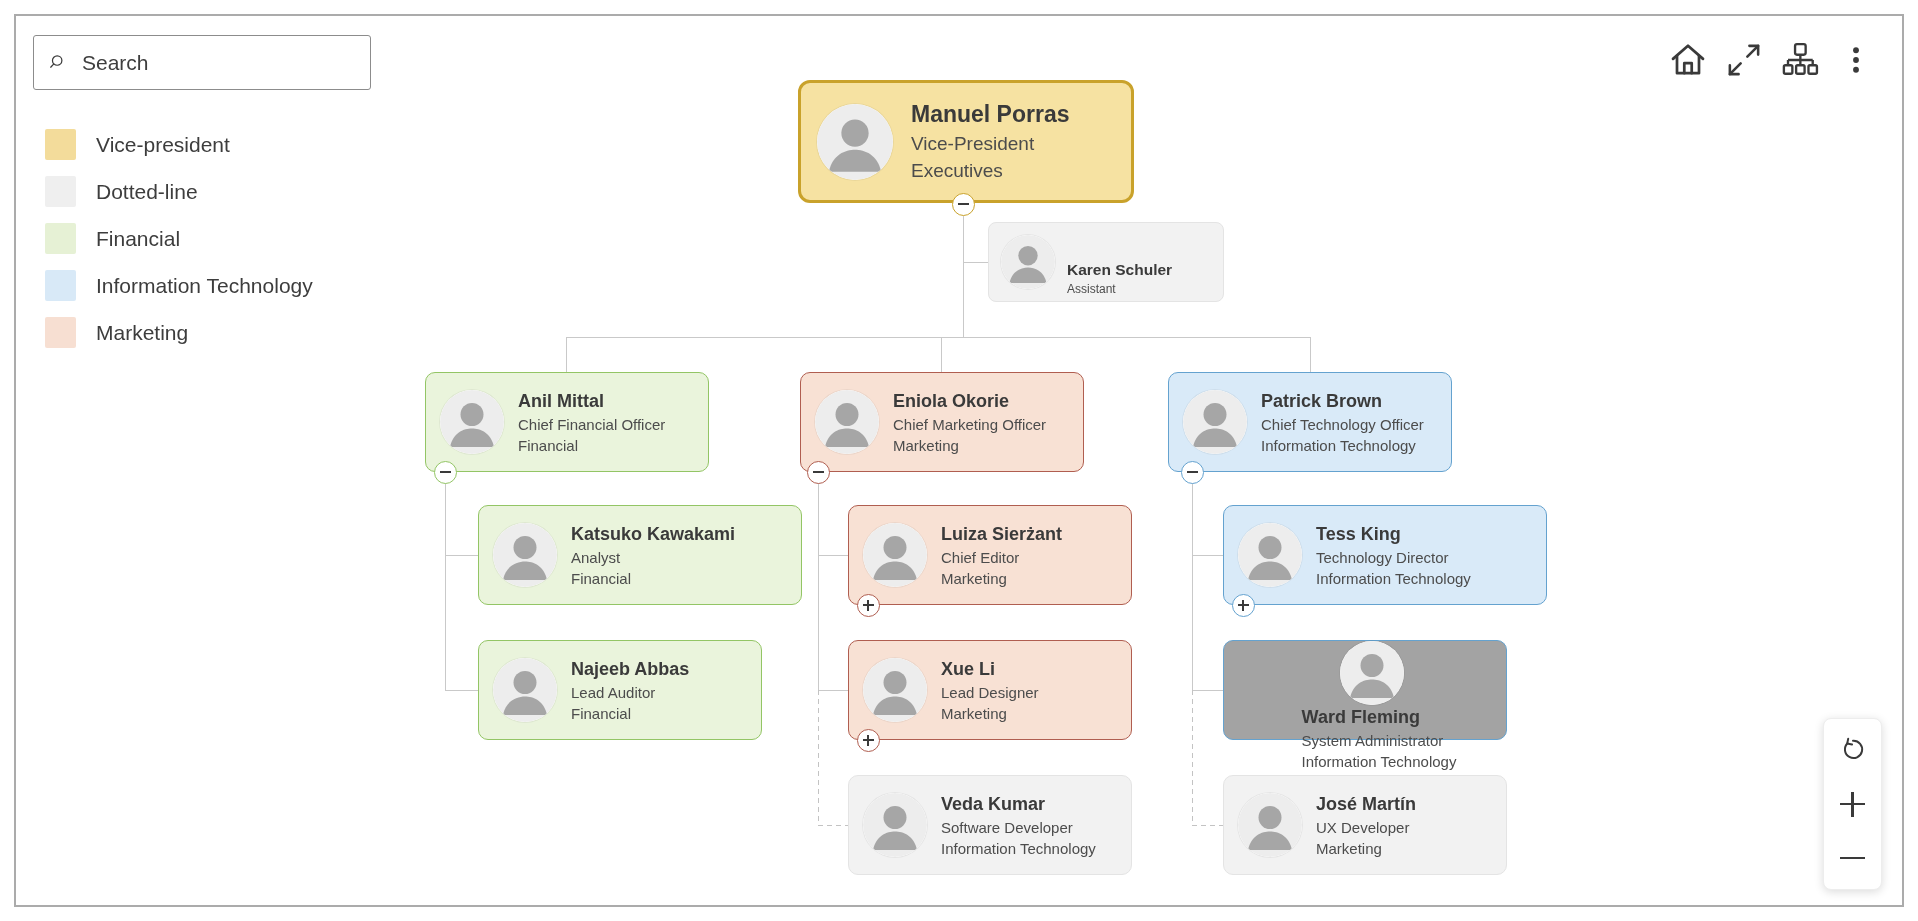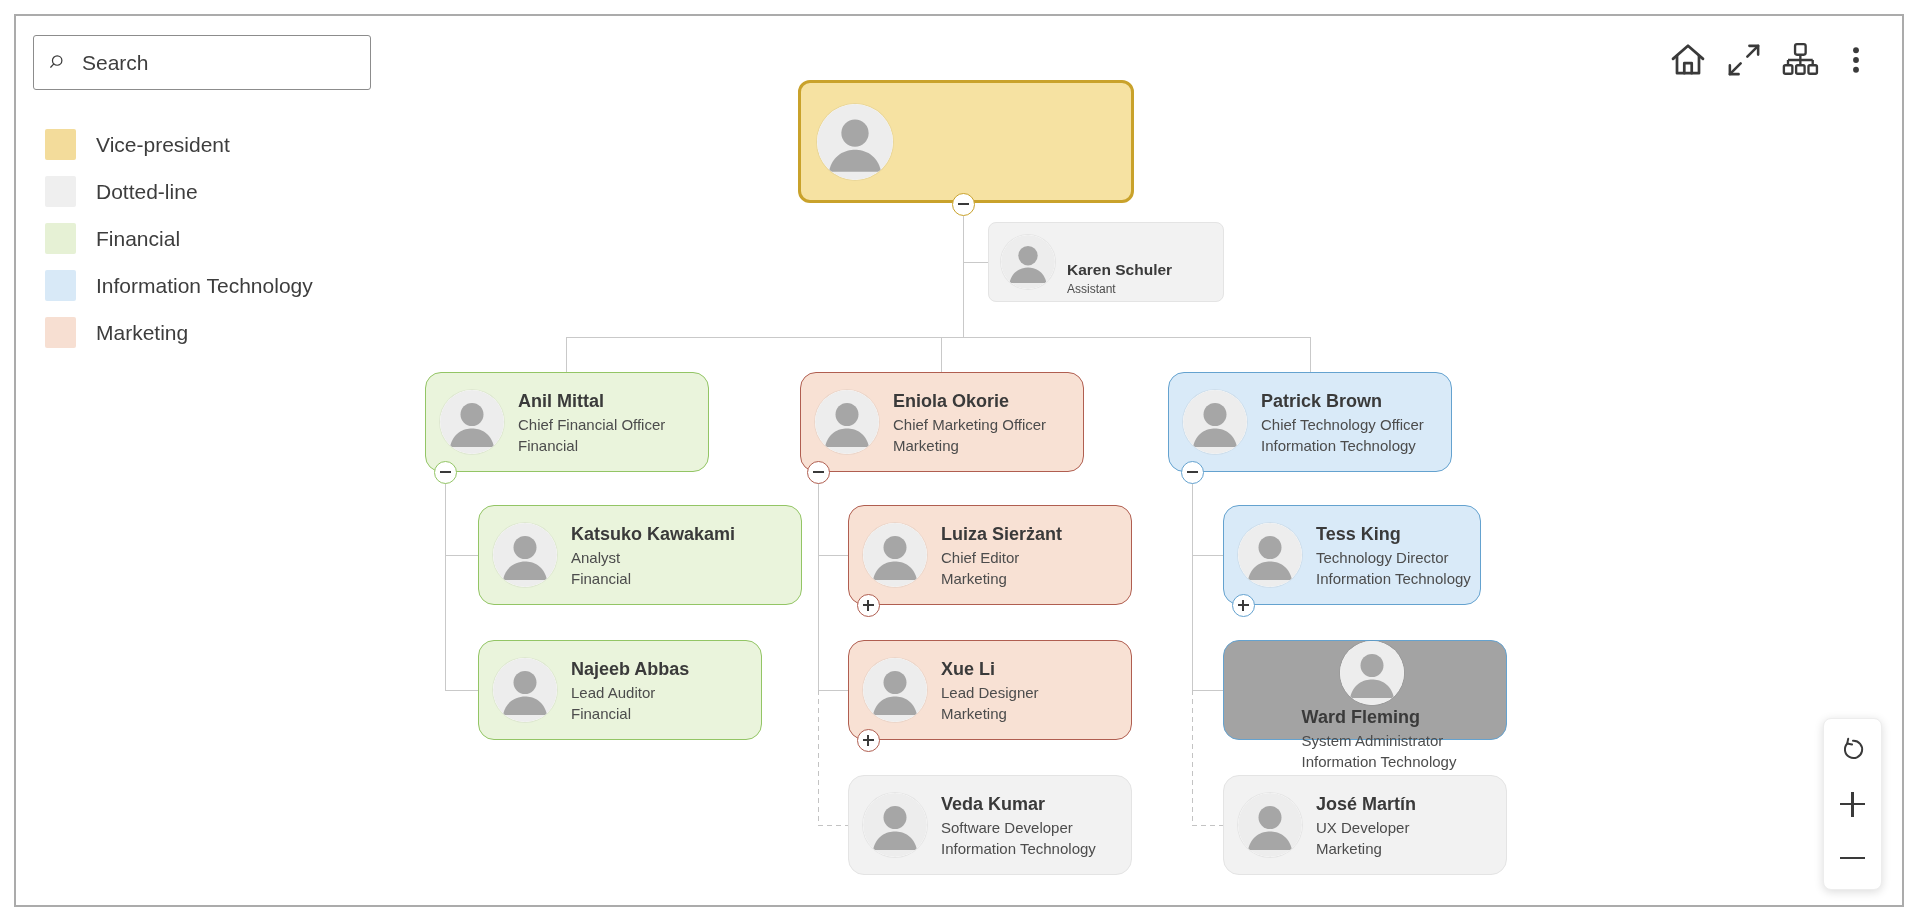--- a/index.html
+++ b/index.html
@@ -24,21 +24,21 @@
   .icon-btn svg{display:block;}
 
   
   .line{position:absolute;z-index:1;}
   .line.v{width:1px;background:#C9C9C9;}
   .line.h{height:1px;background:#C9C9C9;}
   .line.v.dashed{background:repeating-linear-gradient(to bottom,#C3C3C3 0 5px,transparent 5px 9px);}
   .line.h.dashed{background:repeating-linear-gradient(to right,#C3C3C3 0 5px,transparent 5px 9px);}
 
   
-  .node{position:absolute;box-sizing:border-box;border-radius:16px;border:1px solid #ccc;display:flex;align-items:center;padding-left:14px;z-index:2;cursor:pointer;}
+  .node{position:absolute;box-sizing:border-box;border-radius:10px;border:1px solid #ccc;display:flex;align-items:center;padding-left:14px;z-index:2;cursor:pointer;}
   .node .avatar{width:64px;height:64px;border-radius:50%;overflow:hidden;flex:none;background:#fff;box-shadow:0 0 0 1px rgba(0,0,0,0.05);}
   .node .avatar svg{display:block;width:100%;height:100%;}
   .node .txt{margin-left:14px;min-width:0;}
   .node .nm{font-weight:bold;font-size:18px;color:#3A3A3A;line-height:25px;white-space:nowrap;}
   .node .ln{font-size:15px;color:#4C4C4C;line-height:21px;white-space:nowrap;}
   .node.root{border-width:3px;border-radius:12px;padding-left:16px;}
   .node.root .avatar{width:76px;height:76px;}
   .node.root .txt{margin-left:18px;}
   .node.root .nm{font-size:23px;line-height:31px;}
   .node.root .ln{font-size:19px;line-height:27px;}
@@ -162,20 +162,25 @@
 
   <div id="nodes">
     <div class="node root" style="left: 798px; top: 80px; width: 336px; height: 123px; background: rgb(246, 226, 162); border-color: rgb(201, 162, 43);">
       <span class="avatar">
         <svg viewBox="0 0 64 64">
           <circle cx="32" cy="32" r="32" fill="#EDEDED"></circle>
           <circle cx="32" cy="24.5" r="11.5" fill="#A6A6A6"></circle>
           <path d="M10 57 C13 42.5 24 38.5 32 38.5 C40 38.5 51 42.5 54 57 Z" fill="#A6A6A6"></path>
         </svg>
       </span>
+      <span class="txt">
+        <span class="nm" style="display:block;">Manuel Porras</span>
+        <span class="ln" style="display:block;">Vice-President</span>
+        <span class="ln" style="display:block;">Executives</span>
+      </span>
     </div>
   <button class="expander minus" style="left: 951.5px; top: 192.5px; border-color: rgb(201, 162, 43);">
         <span class="xh"></span>
       </button>
     <div class="node small" style="left: 988px; top: 222px; width: 236px; height: 80px; background: rgb(242, 242, 242); border-color: rgb(228, 228, 228);">
       <span class="avatar">
         <svg viewBox="0 0 64 64">
           <circle cx="32" cy="32" r="32" fill="#EDEDED"></circle>
           <circle cx="32" cy="24.5" r="11.5" fill="#A6A6A6"></circle>
           <path d="M10 57 C13 42.5 24 38.5 32 38.5 C40 38.5 51 42.5 54 57 Z" fill="#A6A6A6"></path>
@@ -313,21 +318,21 @@
           <path d="M10 57 C13 42.5 24 38.5 32 38.5 C40 38.5 51 42.5 54 57 Z" fill="#A6A6A6"></path>
         </svg>
       </span>
       <span class="txt">
         <span class="nm" style="display:block;">Veda Kumar</span>
         <span class="ln" style="display:block;">Software Developer</span>
         <span class="ln" style="display:block;">Information Technology</span>
       </span>
     </div>
 
-    <div class="node" style="left: 1223px; top: 505px; width: 258px; height: 100px; background: rgb(217, 234, 248); border-color: rgb(100, 162, 207);">
+    <div class="node" style="left: 1223px; top: 505px; width: 324px; height: 100px; background: rgb(217, 234, 248); border-color: rgb(100, 162, 207);">
       <span class="avatar">
         <svg viewBox="0 0 64 64">
           <circle cx="32" cy="32" r="32" fill="#EDEDED"></circle>
           <circle cx="32" cy="24.5" r="11.5" fill="#A6A6A6"></circle>
           <path d="M10 57 C13 42.5 24 38.5 32 38.5 C40 38.5 51 42.5 54 57 Z" fill="#A6A6A6"></path>
         </svg>
       </span>
       <span class="txt">
         <span class="nm" style="display:block;">Tess King</span>
         <span class="ln" style="display:block;">Technology Director</span>

